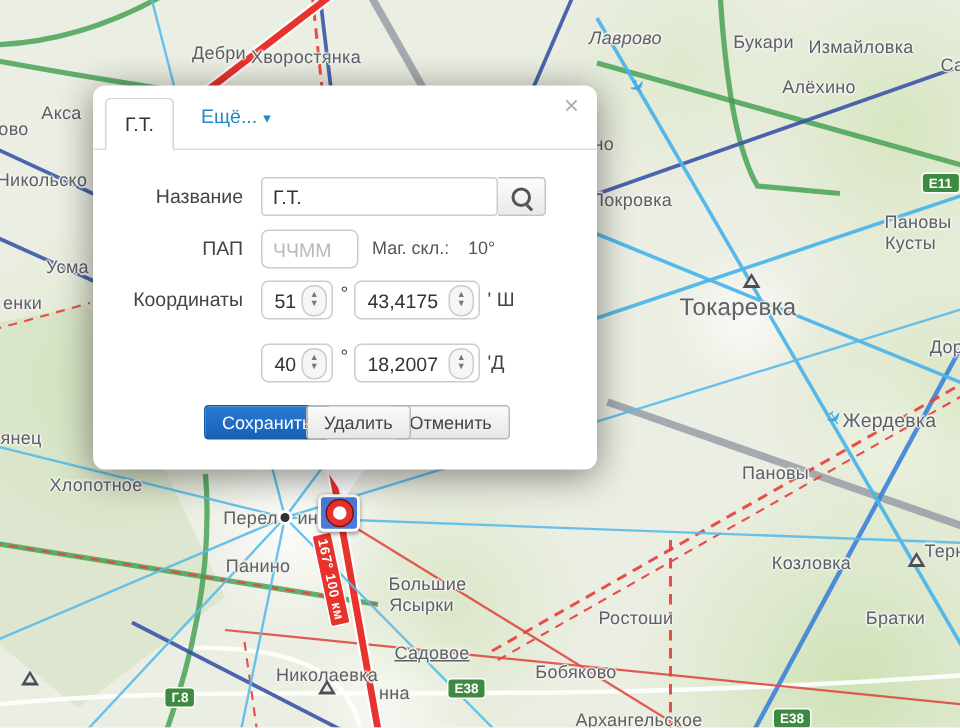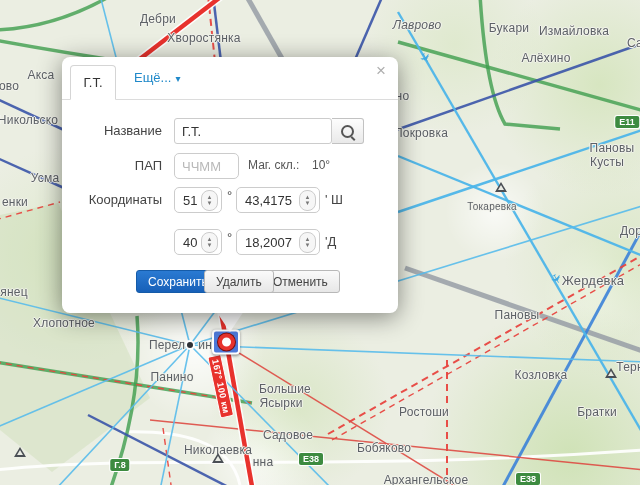--- a/index.html
+++ b/index.html
@@ -186,41 +186,41 @@
           <span>▲</span>
           <span>▼</span>
         </span>
     </div>
     <span class="unit" style="left:263px;top:177px">'Д</span>
 
     <div class="btn btn-primary" style="left:74px;top:213px">Сохранить</div>
     <div class="btn btn-secondary" style="left:199px;top:213px">Отменить</div>
     <div class="btn btn-secondary" style="left:142px;top:213px">Удалить</div>
   </div>
-<span class="map-label" style="left: 146px; top: 19px; margin-left: 12px;">Дебри</span>
+<span class="map-label" style="left: 146px; top: 35px;">Дебри</span>
     <span class="map-label" style="left: 204px; top: 38px;">Хворостянка</span>
     <span class="map-label" style="left: 417px; top: 25px; font-style: italic;">Лаврово</span>
     <span class="map-label" style="left: 509px; top: 28px;">Букари</span>
     <span class="map-label" style="left: 574px; top: 31px;">Измайловка</span>
     <span class="map-label" style="left: 546px; top: 58px;">Алёхино</span>
     <span class="map-label" style="left: 635px; top: 43px;">Са</span>
     <span class="map-label" style="left: 399px; top: 96px;">ино</span>
     <span class="map-label" style="left: 421px; top: 133px;">Покровка</span>
     <span class="map-label" style="left: 612px; top: 148px;">Пановы</span>
     <span class="map-label" style="left: 607px; top: 162px;">Кусты</span>
-    <span class="map-label" style="left: 492px; top: 206px; font-size: 10px;">Токаревка</span>
+    <span class="map-label" style="left: 492px; top: 206px; font-size: 16px;">Токаревка</span>
     <span class="map-label" style="left: 593px; top: 280px; font-size: 13px;">Жердевка</span>
     <span class="map-label" style="left: 517px; top: 315px;">Пановы</span>
     <span class="map-label" style="left: 541px; top: 375px;">Козловка</span>
     <span class="map-label" style="left: 630px; top: 367px;">Терн</span>
     <span class="map-label" style="left: 424px; top: 412px;">Ростоши</span>
     <span class="map-label" style="left: 597px; top: 412px;">Братки</span>
     <span class="map-label" style="left: 384px; top: 448px;">Бобяково</span>
     <span class="map-label" style="left: 426px; top: 480px;">Архангельское</span>
-    <span class="map-label" style="left: 288px; top: 435px;">Садовое</span>
+    <span class="map-label" style="left: 288px; top: 435px; text-decoration: underline;">Садовое</span>
     <span class="map-label" style="left: 263px; top: 462px;">нна</span>
     <span class="map-label" style="left: 218px; top: 450px;">Николаевка</span>
     <span class="map-label" style="left: 285px; top: 389px;">Большие</span>
     <span class="map-label" style="left: 281px; top: 403px;">Ясырки</span>
     <span class="map-label" style="left: 172px; top: 377px;">Панино</span>
     <span class="map-label" style="left: 64px; top: 323px;">Хлопотное</span>
     <span class="map-label" style="left: 14px; top: 292px;">янец</span>
     <span class="map-label" style="left: 45px; top: 178px;">Усма</span>
     <span class="map-label" style="left: 15px; top: 202px;">енки</span>
     <span class="map-label" style="left: 28px; top: 120px;">Никольско</span>

